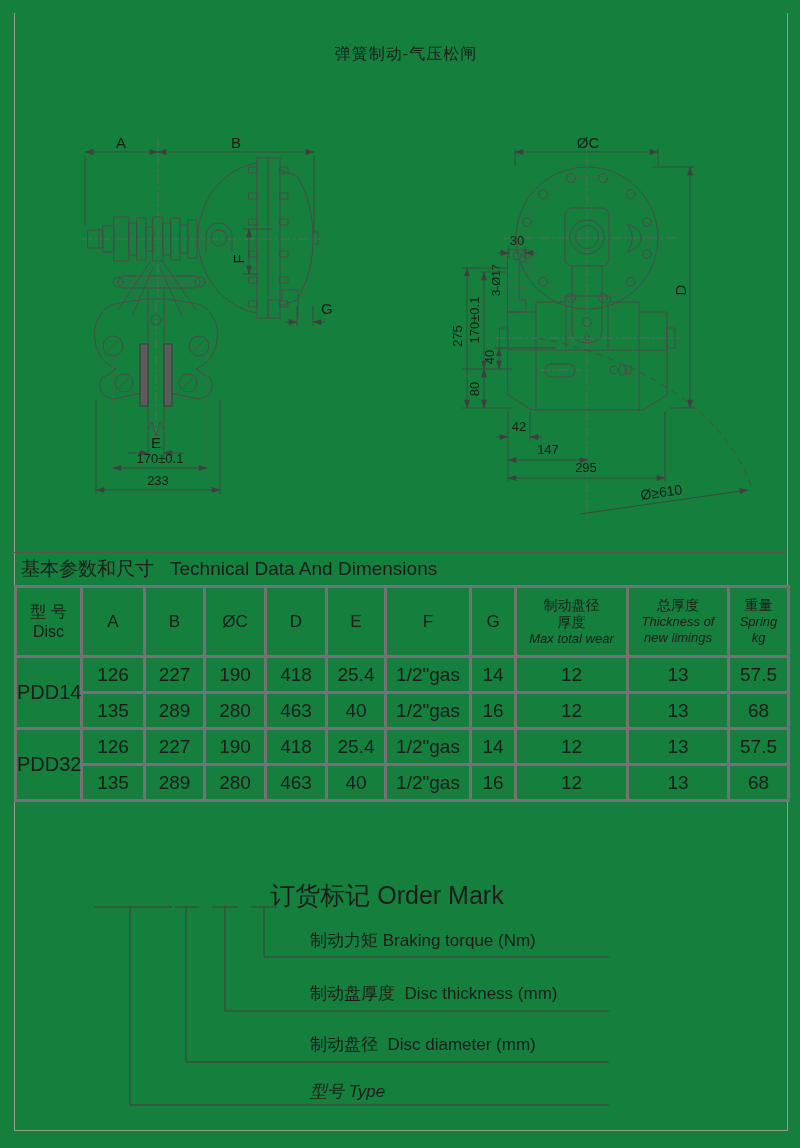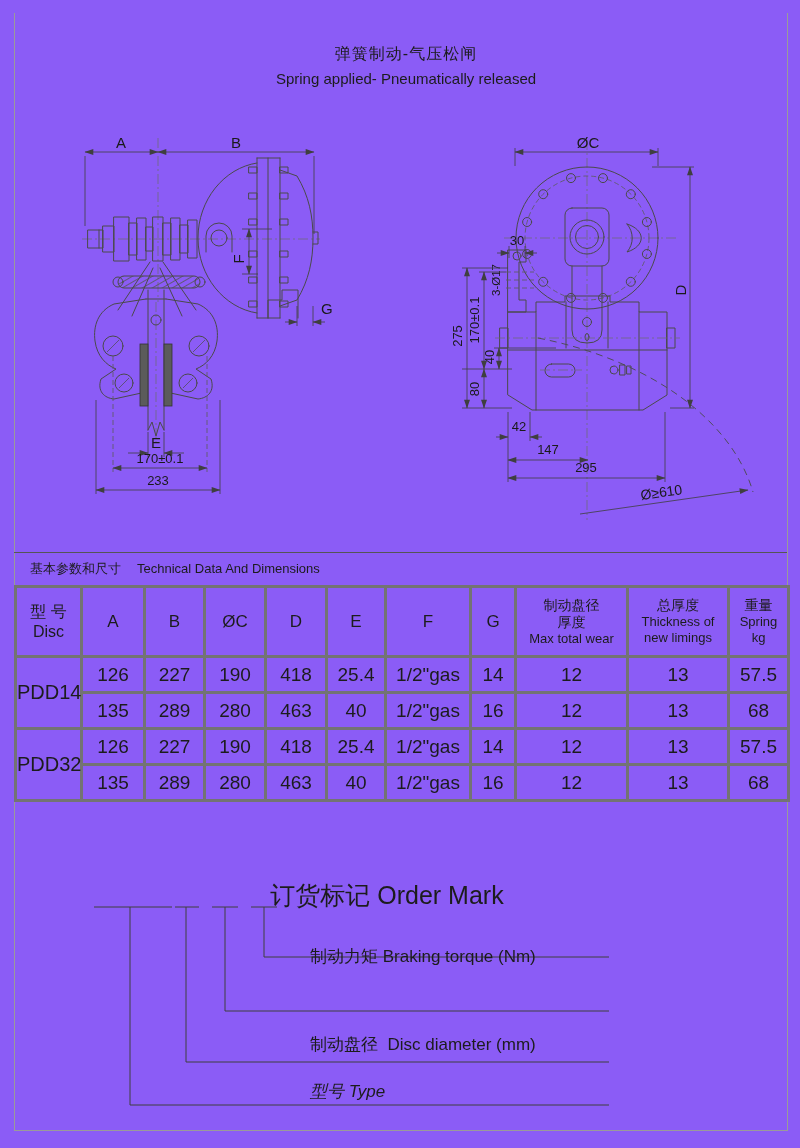--- a/index.html
+++ b/index.html
@@ -1,65 +1,64 @@
 <!DOCTYPE html>
 <html><head>
 <meta charset="utf-8">
 <style>
   html,body{margin:0;padding:0;background:#fff;}
-  .page{position:relative;width:800px;height:1148px;background:#8b5cf6;overflow:hidden;
+  .page{position:relative;width:800px;height:1148px;background:#15803d;overflow:hidden;
         font-family:"Liberation Sans","DejaVu Sans",sans-serif;color:#1c1c1c;}
   .frame{position:absolute;left:14px;top:13px;width:772px;height:1117px;
          border-left:1px solid #9a9a9a;border-right:1px solid #9a9a9a;border-bottom:1px solid #9a9a9a;}
   .titles{position:absolute;left:26px;top:44px;width:760px;text-align:center;}
   .title-zh{font-size:16px;letter-spacing:1px;}
   .title-en{font-size:15px;margin-top:5px;}
 
   svg text{font-family:"Liberation Sans","DejaVu Sans",sans-serif;fill:#1a1a1a;}
   .ln{fill:none;stroke:#4a4a4a;stroke-width:1;stroke-linejoin:round;stroke-linecap:round;}
   .thin{fill:none;stroke:#4a4a4a;stroke-width:0.7;}
   .cl{fill:none;stroke:#6a6a6a;stroke-width:0.7;stroke-dasharray:10 3 2 3;}
   .dsh{fill:none;stroke:#5a5a5a;stroke-width:0.8;stroke-dasharray:5 3;}
   .arc{fill:none;stroke:#4a4a4a;stroke-width:0.9;stroke-dasharray:7 5;}
   .dim{fill:none;stroke:#3f3f3f;stroke-width:0.8;}
   .dl{font-size:15px;}
   .dn{font-size:13px;}
   .pad{fill:#5b5b5b;stroke:#333;stroke-width:0.8;}
   .spring{fill:url(#hatch);stroke:#4a4a4a;stroke-width:1;}
 
   .data-section{position:absolute;left:14px;top:552px;width:773px;}
-  .banner{height:32px;line-height:32px;border-top:1px solid #555;padding-left:16px;font-size:13px;}
+  .banner{height:32px;line-height:32px;border-top:1px solid #555;padding-left:7px;font-size:19px;}
   .banner .zh{margin-right:16px;}
   table.spec{border-collapse:collapse;width:773px;table-layout:fixed;}
   table.spec td{border:3px solid #737373;text-align:center;vertical-align:middle;padding:0;}
   table.spec tr{height:36px;}
   table.spec tr.hdr{height:70px;}
   .h-letter{font-size:17px;}
   .h-type-zh{font-size:16px;}
   .h-type-en{font-size:16px;}
   .h-sm-zh{font-size:14px;line-height:17px;}
-  .h-sm-en{font-size:13px;line-height:16px;}
+  .h-sm-en{font-size:13px;line-height:16px;font-style:italic;}
   .cell-num{font-size:19px;}
   .cell-type{font-size:20px;}
 
   .order-title{position:absolute;left:14px;top:838px;width:746px;text-align:center;font-size:25px;margin-top:41px;}
   .order-code{position:absolute;left:92px;top:876px;font-size:26px;letter-spacing:0.5px;white-space:pre;}
   .order-label{position:absolute;left:310px;font-size:17px;line-height:21px;white-space:pre;}
-  .ol-0{top:930px;margin-top:16px;} .ol-1{top:983px;} .ol-2{top:1034px;} .ol-3{top:1081px;font-style:italic;}
+  .ol-0{top:930px;} .ol-1{top:983px;} .ol-2{top:1034px;} .ol-3{top:1081px;font-style:italic;}
   .ladder line{stroke:#3f3f3f;stroke-width:1;}
 </style>
 </head>
 <body>
 
 <div class="page">
   <div class="frame"></div>
 
   <div class="titles">
     <div class="title-zh">弹簧制动-气压松闸</div>
-    <div class="title-en">Spring applied- Pneumatically released</div>
   </div>
 
   <svg style="position:absolute;left:60px;top:130px;" width="330" height="370" viewBox="60 130 330 370">
     <defs>
       <marker id="as" orient="auto" markerUnits="strokeWidth" markerWidth="12" markerHeight="9" refX="1" refY="4" viewBox="0 0 11 8">
         <path d="M10.5,0.6 L0.5,4 L10.5,7.4 Z" fill="#3f3f3f"></path>
         </marker>
       <marker id="ae" orient="auto" markerUnits="strokeWidth" markerWidth="12" markerHeight="9" refX="10" refY="4" viewBox="0 0 11 8">
         <path d="M0.5,0.6 L10.5,4 L0.5,7.4 Z" fill="#3f3f3f"></path>
         </marker>
@@ -421,15 +420,16 @@
     <line x1="186" y1="907" x2="186" y2="1062"></line>
     <line x1="225" y1="907" x2="225" y2="1011"></line>
     <line x1="264" y1="907" x2="264" y2="957"></line>
     <line x1="264" y1="957" x2="609" y2="957"></line>
     <line x1="225" y1="1011" x2="609" y2="1011"></line>
     <line x1="186" y1="1062" x2="609" y2="1062"></line>
     <line x1="130" y1="1105" x2="609" y2="1105"></line>
   </svg>
 
   <div class="order-label ol-0">制动力矩 Braking torque (Nm)</div>
+  <div class="order-label ol-1">制动盘厚度  Disc thickness (mm)</div>
   <div class="order-label ol-2">制动盘径  Disc diameter (mm)</div>
   <div class="order-label ol-3">型号 Type</div>
 </div>
 
 </body></html>

